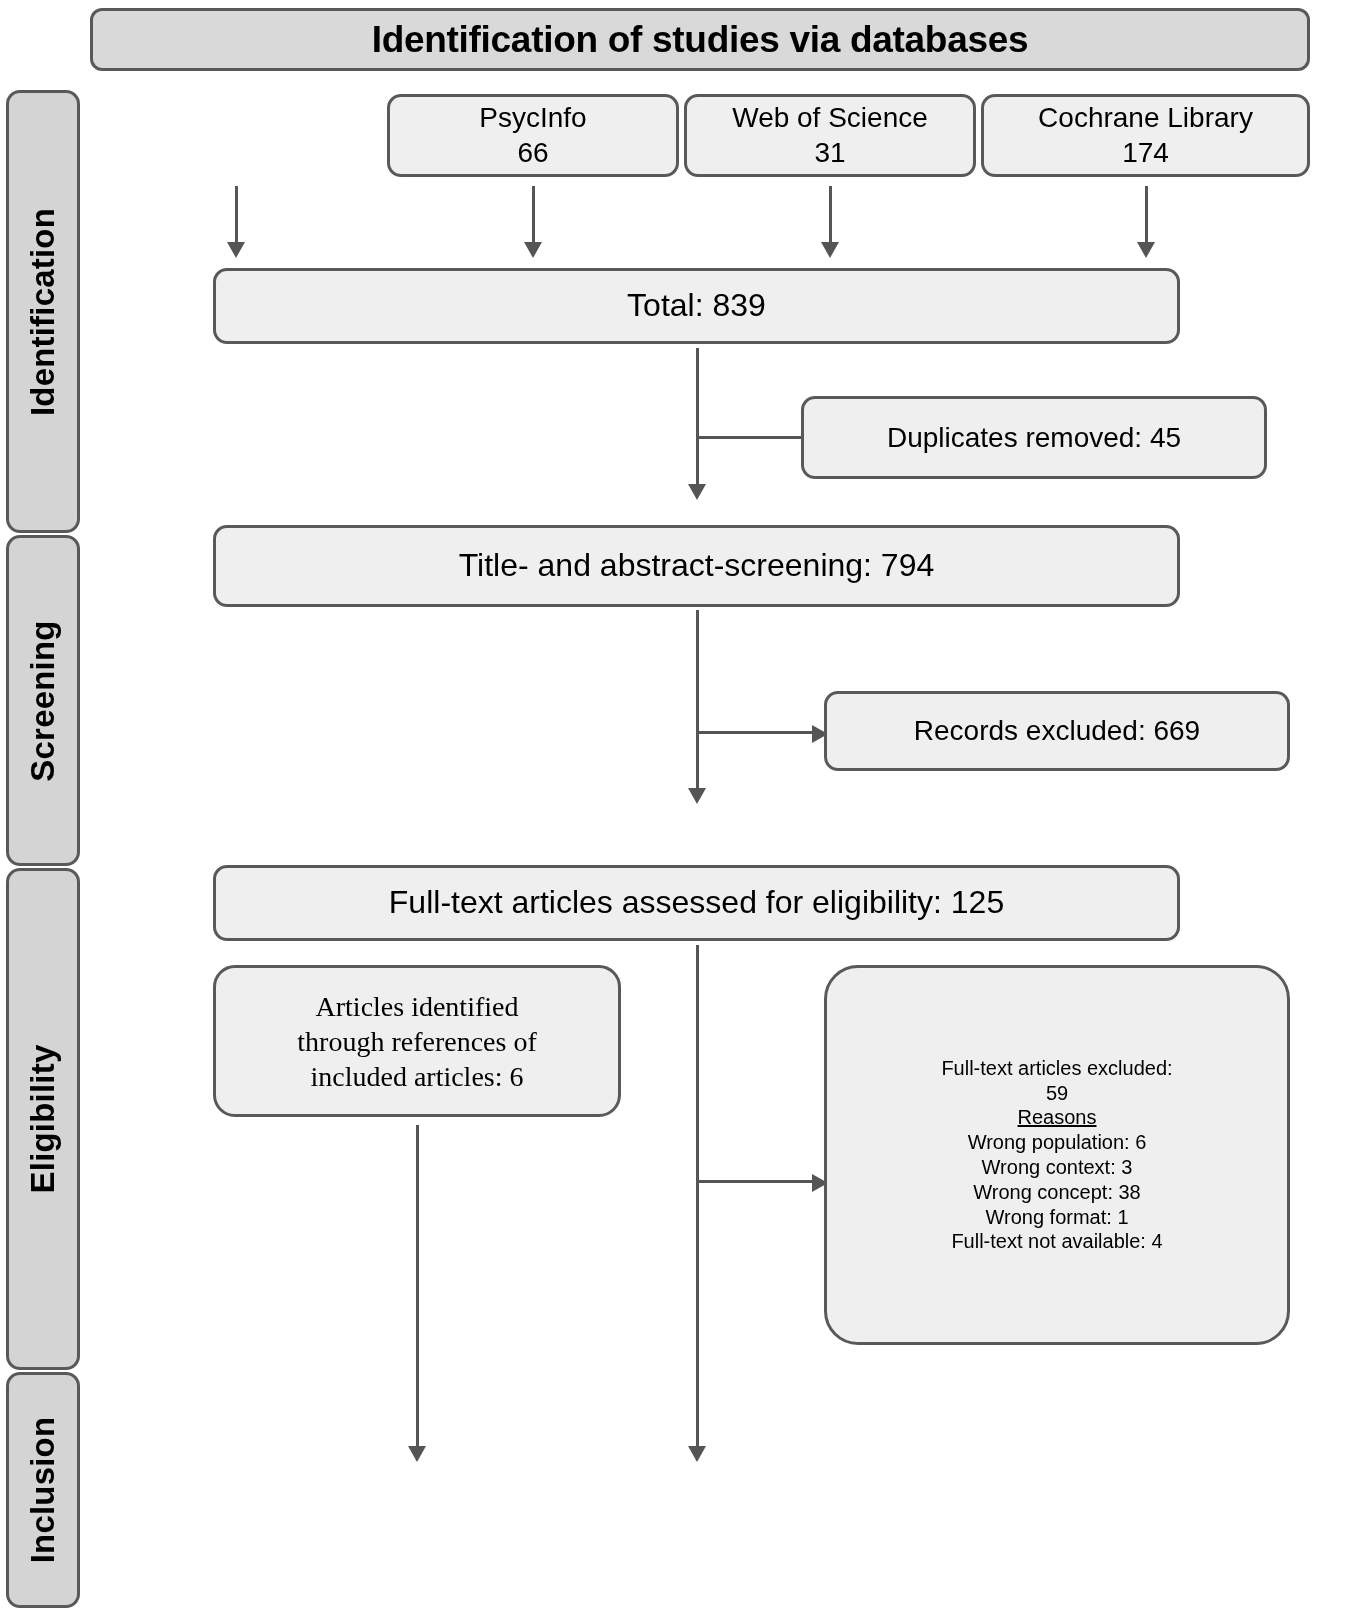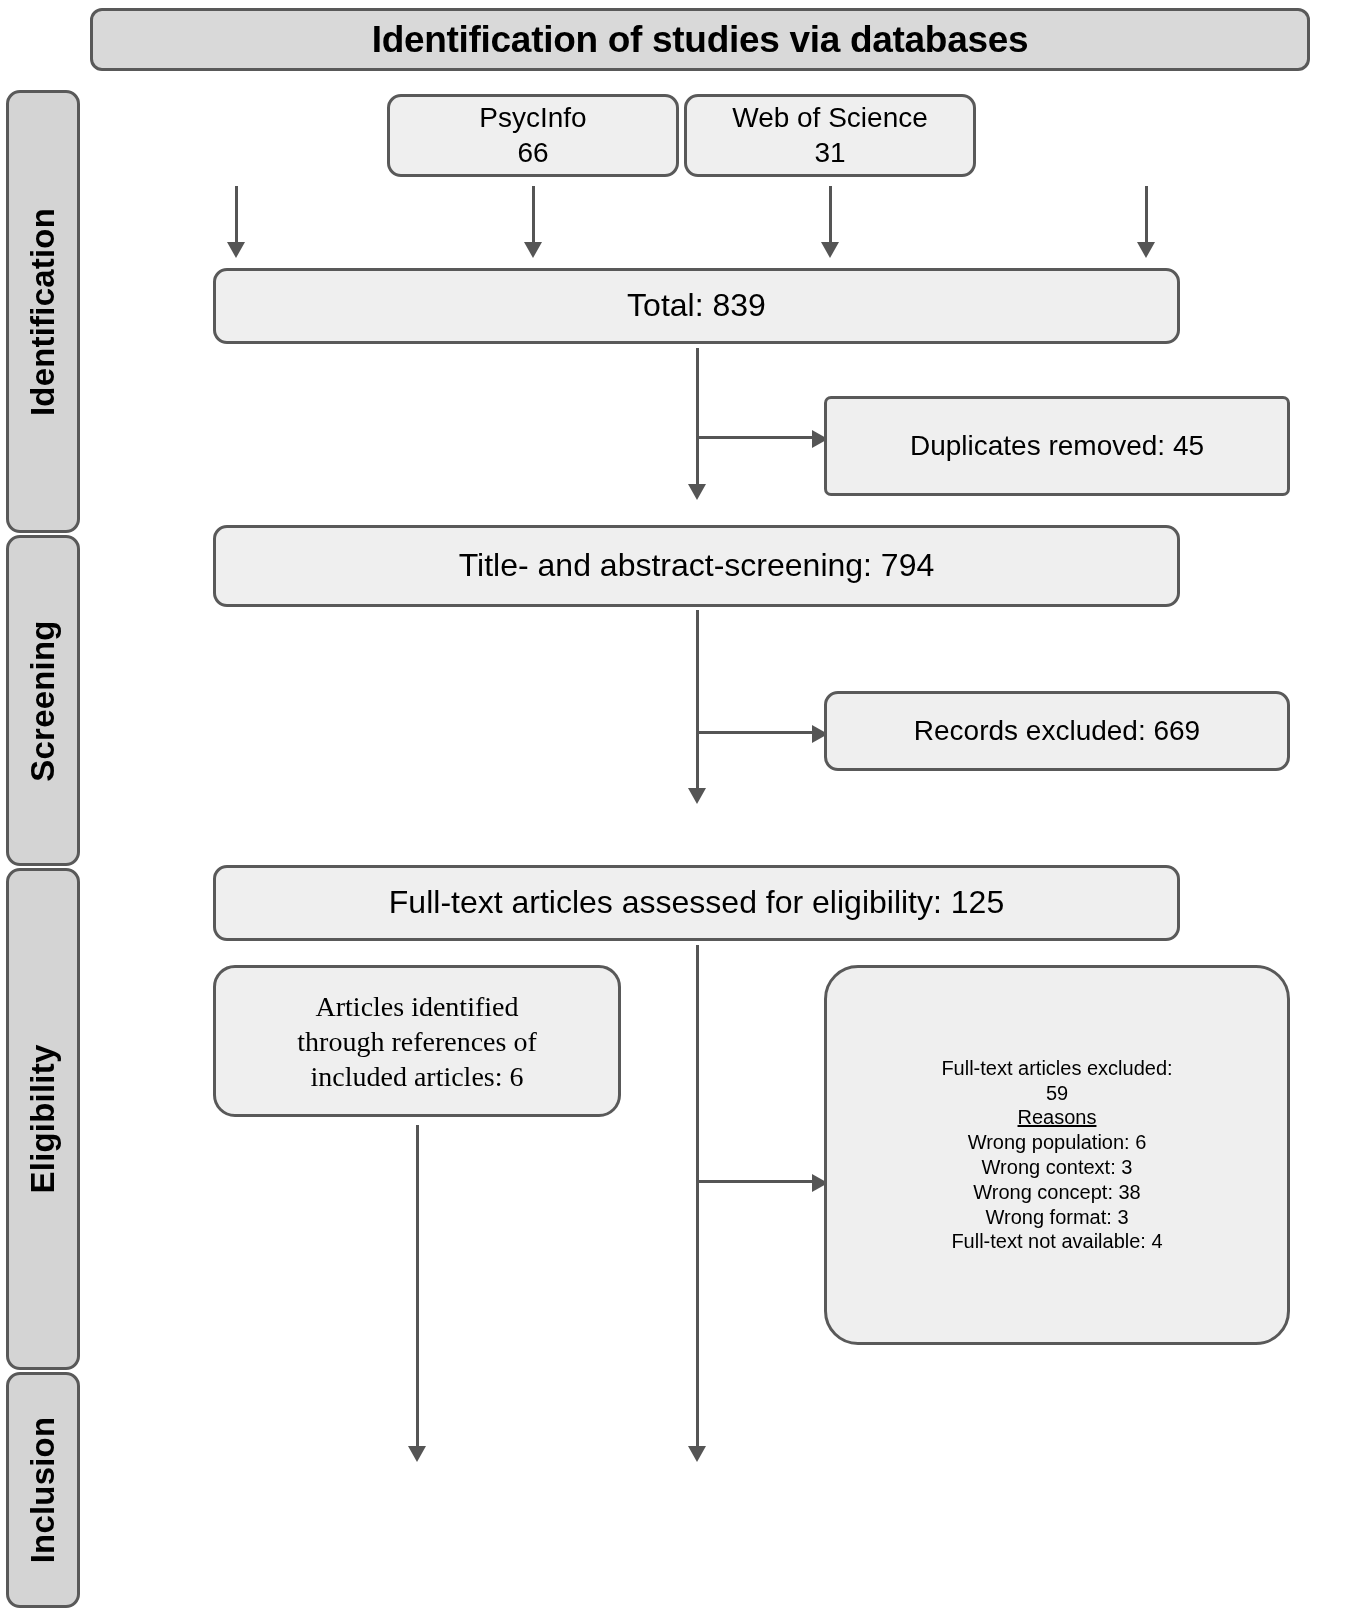--- a/index.html
+++ b/index.html
@@ -139,20 +139,23 @@
   <div class="stage" style="left:6px; top:1372px; width:74px; height:236px;">
     <span class="vtext">Inclusion</span>
   </div>
 
   <div class="box db-box" style="left:387px; top:94px; width:292px; height:83px;">
     <span class="txt"><span>PsycInfo</span><br><span>66</span></span>
   </div>
   <div class="box db-box" style="left:684px; top:94px; width:292px; height:83px;">
     <span class="txt"><span>Web of Science</span><br><span>31</span></span>
   </div>
+  <div class="box db-box" style="left:981px; top:94px; width:329px; height:83px;">
+    <span class="txt"><span>Cochrane Library</span><br><span>174</span></span>
+  </div>
 
   <div class="vline" style="left:235px; top:186px; height:60px;"></div>
   <div class="arrow-down" style="left:227px; top:242px;"></div>
 
   <div class="vline" style="left:532px; top:186px; height:60px;"></div>
   <div class="arrow-down" style="left:524px; top:242px;"></div>
 
   <div class="vline" style="left:829px; top:186px; height:60px;"></div>
   <div class="arrow-down" style="left:821px; top:242px;"></div>
 
@@ -161,21 +164,21 @@
 
   <div class="box flow-box" style="left:213px; top:268px; width:967px; height:76px;">
     <span class="txt">Total: 839</span>
   </div>
 
   <div class="vline" style="left:696px; top:348px; height:140px;"></div>
   <div class="arrow-down" style="left:688px; top:484px;"></div>
   <div class="hline" style="left:699px; top:436px; width:113px;"></div>
   <div class="arrow-right" style="left:812px; top:430px;"></div>
 
-  <div class="box side-box" style="left:824px; top:396px; width:466px; height:100px;border-radius:7px;">
+  <div class="box side-box" style="left:801px; top:396px; width:466px; height:83px;">
     <span class="txt">Duplicates removed: 45</span>
   </div>
 
   <div class="box flow-box" style="left:213px; top:525px; width:967px; height:82px;">
     <span class="txt">Title- and abstract-screening: 794</span>
   </div>
 
   <div class="vline" style="left:696px; top:610px; height:182px;"></div>
   <div class="arrow-down" style="left:688px; top:788px;"></div>
   <div class="hline" style="left:699px; top:731px; width:113px;"></div>
@@ -202,19 +205,19 @@
   <div class="arrow-down" style="left:408px; top:1446px;"></div>
 
   <div class="box reasons-box" style="left:824px; top:965px; width:466px; height:380px;">
     <span class="txt">
       <span>Full-text articles excluded:</span><br>
       <span>59</span><br>
       <span class="u">Reasons</span><br>
       <span>Wrong population: 6</span><br>
       <span>Wrong context: 3</span><br>
       <span>Wrong concept: 38</span><br>
-      <span>Wrong format: 3</span><br>
+      <span>Wrong format: 1</span><br>
       <span>Full-text not available: 4</span>
     </span>
   </div>
 
 
 </div>
 
 </body></html>

